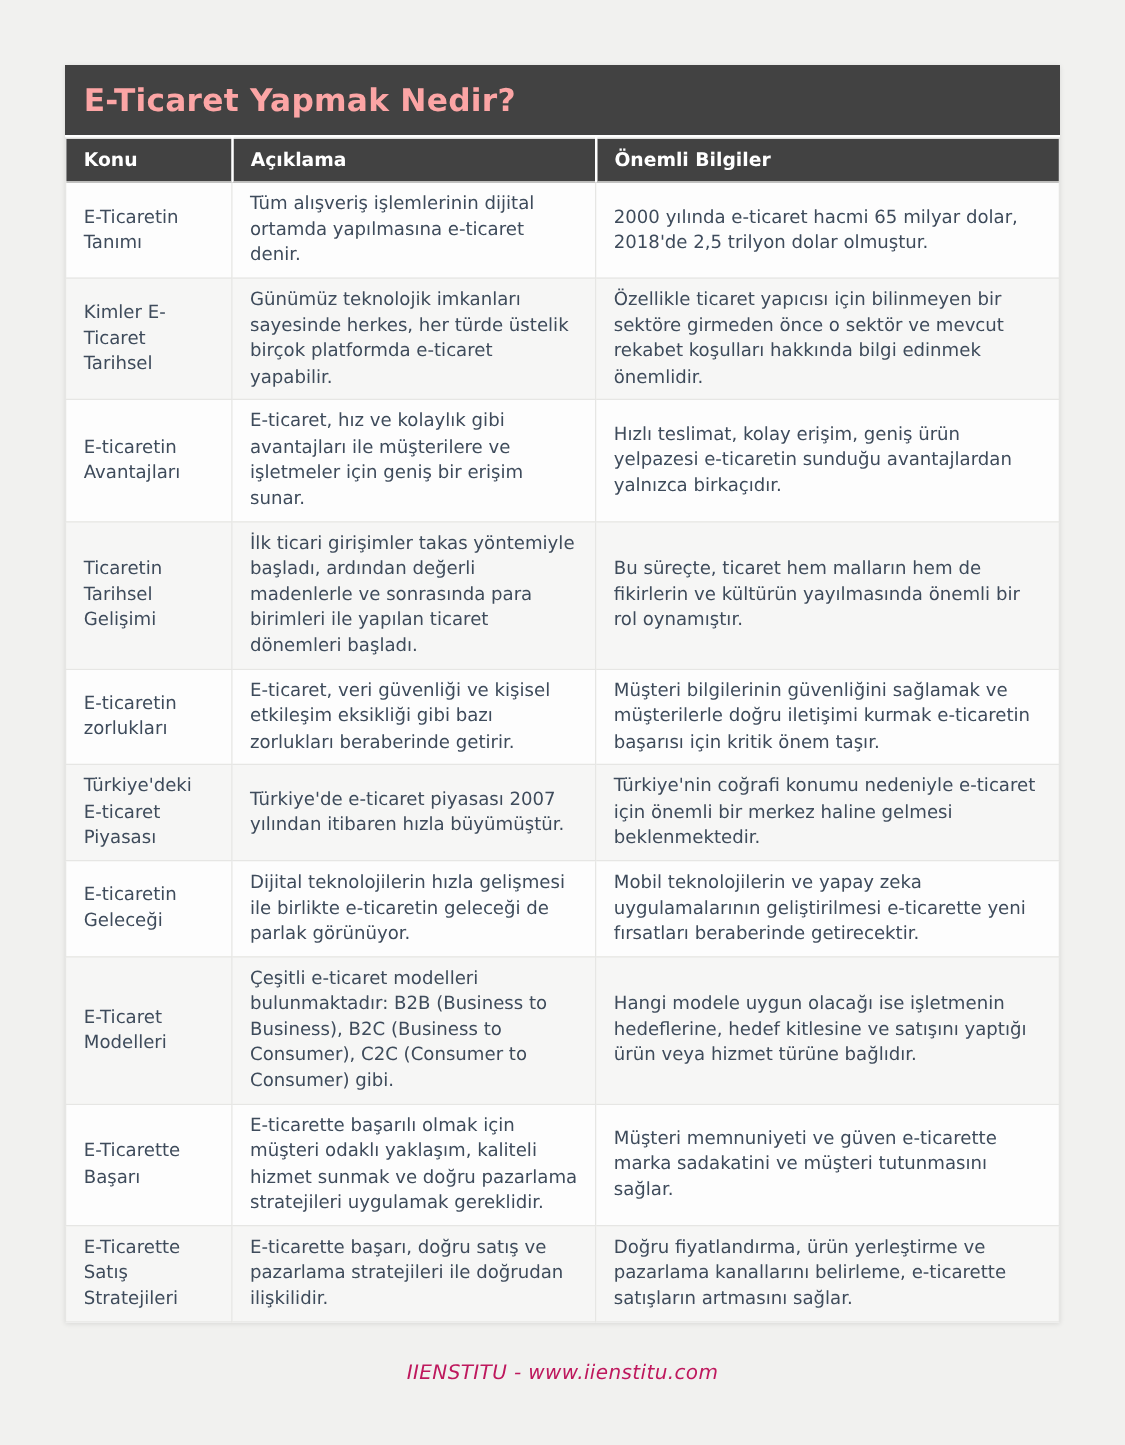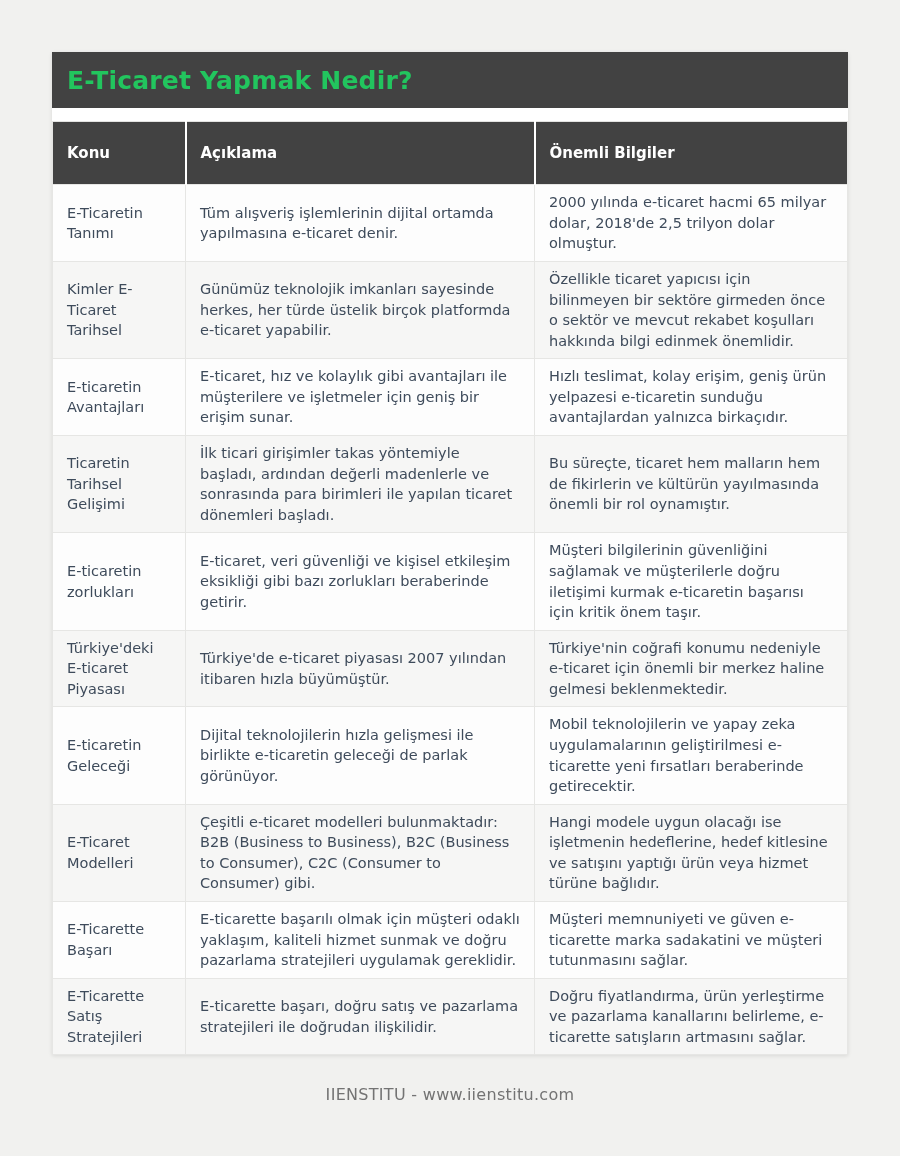--- a/index.html
+++ b/index.html
@@ -14,67 +14,68 @@
     height: 1156px;
     padding: 52px;
   }
   .card {
     width: 796px;
     background: #ffffff;
     box-shadow: 0 1px 4px rgba(0,0,0,0.10);
   }
   .title-bar {
     background: #424242;
-    color: #22c55e;
+    color: #fca5a5;
     padding: 13px 15px 12px 15px;
-    margin-bottom: 13px;
+    margin-bottom: 2px;
   }
   .title-bar h1 {
     font-size: 25px;
     font-weight: bold;
     letter-spacing: 0.2px;
     line-height: 1.25;
   }
   table.info-table {
     width: 100%;
     border-collapse: collapse;
     background: #fdfdfd;
     border: 1px solid #e3e3e1;
   }
   table.info-table thead th {
     background: #424242;
     color: #ffffff;
     font-size: 15px;
     font-weight: bold;
     text-align: left;
-    padding: 22px 14px;
+    padding: 8px 14px;
     border-left: 2px solid #ffffff;
   }
   table.info-table thead th:first-child {
     border-left: none;
     width: 133px;
   }
-  table.info-table thead th:nth-child(2) { width: 349px; }
+  table.info-table thead th:nth-child(2) { width: 291px; }
   table.info-table tbody td {
     font-size: 14.5px;
     color: #3e4b5b;
     padding: 7px 14px;
     border: 1px solid #e6e6e4;
     vertical-align: middle;
     line-height: 1.42;
   }
   table.info-table tbody tr:nth-child(even) {
     background: #f6f6f5;
   }
   .footer {
     margin-top: 30px;
     text-align: center;
-    color: #737373;
+    color: #be185d;
     font-size: 16px;
     letter-spacing: 0.3px;
+    font-style: italic;
   }
 </style>
 </head>
 <body>
 
 <div class="page">
   <div class="card">
 
     <div class="title-bar">
       <h1>E-Ticaret Yapmak Nedir?</h1>

